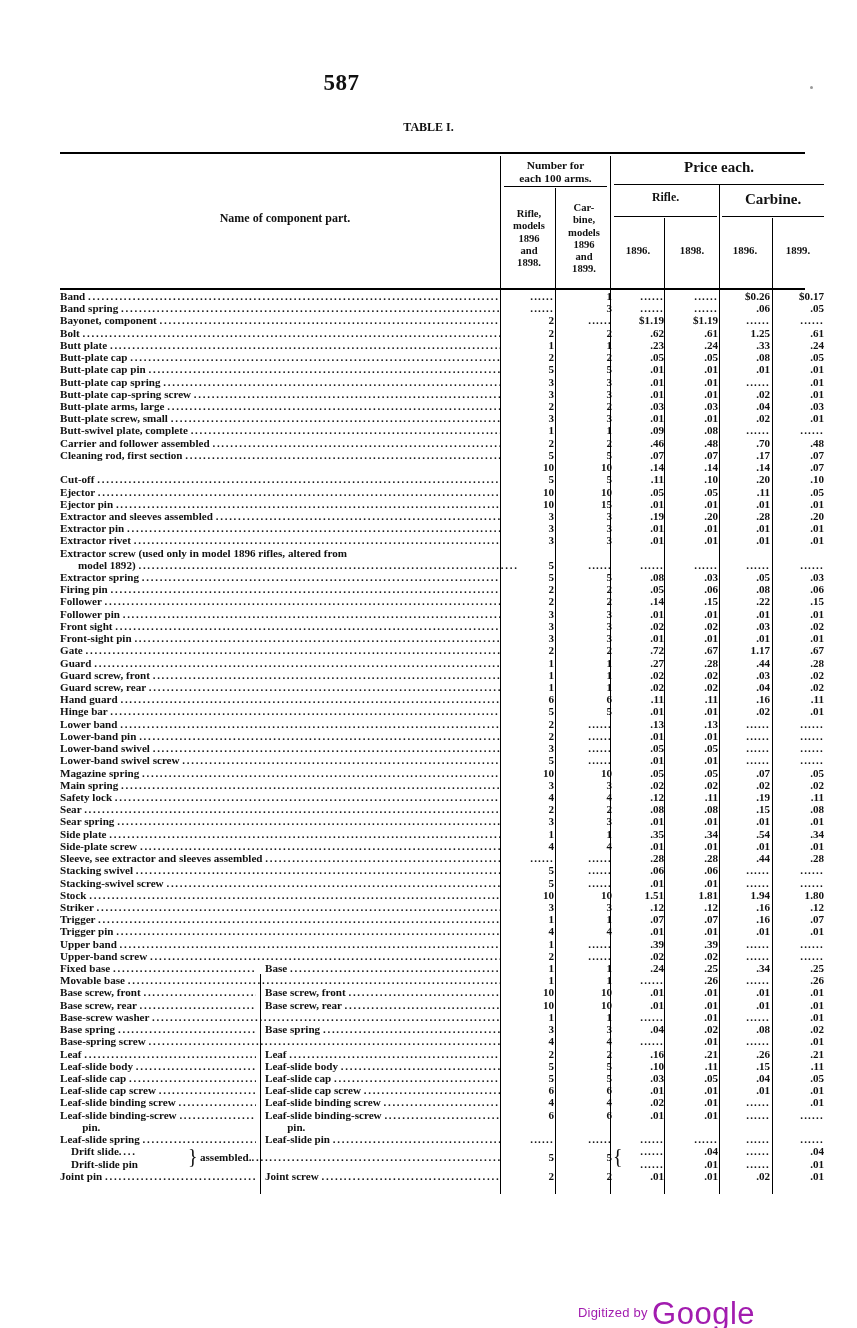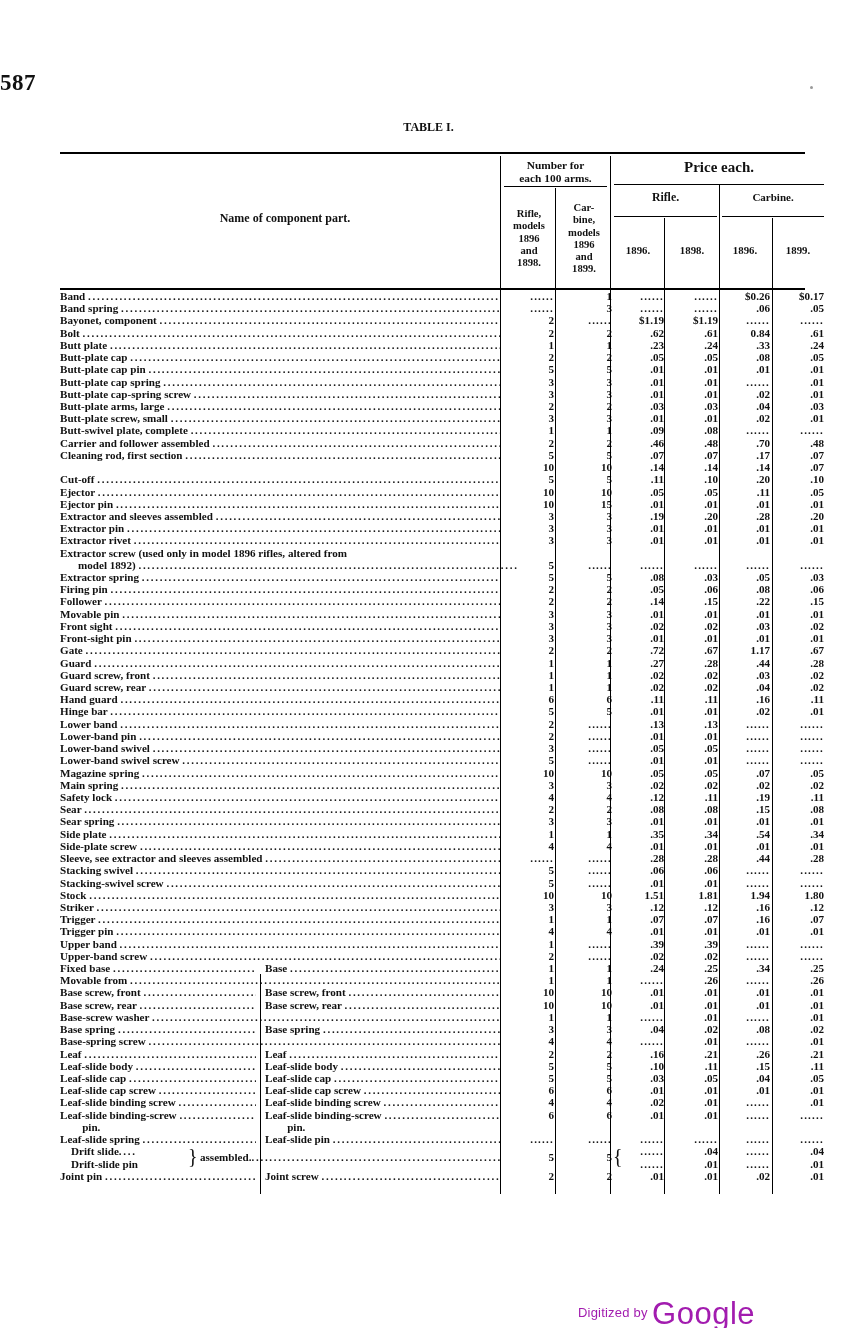--- a/index.html
+++ b/index.html
@@ -9,21 +9,21 @@
     font-family:"Liberation Serif", serif;
     color:#111;
     position:relative;
     overflow:hidden;
   }
   .page{position:absolute;left:0;top:0;width:857px;height:1328px;}
 
   
   .folio{
     position:absolute;left:0;top:70px;width:683px;
-    font-size:23px;font-weight:bold;
+    text-align:center;font-size:23px;font-weight:bold;
     letter-spacing:.5px;
   }
   .tbl-title{
     position:absolute;left:0;top:118px;width:857px;
     text-align:center;font-size:15px;font-weight:bold;
   }
   .tbl-title .smallcap{font-size:12px;}
 
   .speck{position:absolute;background:#9a9a9a;border-radius:50%;}
 
@@ -130,21 +130,21 @@
         <div>each 100 arms.</div>
       </div>
 
       <div class="cell" style="left:554px;top:3px;width:210px;font-size:15px;">
         <span>Price each.</span>
       </div>
 
       <div class="cell" style="left:554px;top:35px;width:103px;font-size:11.8px;">
         <span>Rifle.</span>
       </div>
-      <div class="cell" style="left:662px;top:35px;width:102px;font-size:11px;">
+      <div class="cell" style="left:662px;top:35px;width:102px;font-size:15px;">
         <span>Carbine.</span>
       </div>
 
       <div class="cell" style="left:444px;top:52px;width:50px;font-size:10.6px;" id="rifleModels">
           <div>Rifle,</div>
           <div>models</div>
           <div>1896</div>
           <div>and</div>
           <div>1898.</div>
         </div>
@@ -192,21 +192,21 @@
           <div class="num c-r98">$1.19</div>
           <div class="num c-c96" style="letter-spacing: 1.2px;">......</div>
           <div class="num c-c99" style="letter-spacing: 1.2px;">......</div>
         </div>
         <div class="row">
           <div class="nm" style="width: 440px;"><span>Bolt </span><span class="dots">........................................................................................................................................................................................................</span></div>
           <div class="num c-rifleN">2</div>
           <div class="num c-carbN">2</div>
           <div class="num c-r96">.62</div>
           <div class="num c-r98">.61</div>
-          <div class="num c-c96">0.84</div>
+          <div class="num c-c96">1.25</div>
           <div class="num c-c99">.61</div>
         </div>
         <div class="row">
           <div class="nm" style="width: 440px;"><span>Butt plate </span><span class="dots">........................................................................................................................................................................................................</span></div>
           <div class="num c-rifleN">1</div>
           <div class="num c-carbN">1</div>
           <div class="num c-r96">.23</div>
           <div class="num c-r98">.24</div>
           <div class="num c-c96">.33</div>
           <div class="num c-c99">.24</div>
@@ -385,21 +385,21 @@
         <div class="row">
           <div class="nm" style="width: 440px;"><span>Follower </span><span class="dots">........................................................................................................................................................................................................</span></div>
           <div class="num c-rifleN">2</div>
           <div class="num c-carbN">2</div>
           <div class="num c-r96">.14</div>
           <div class="num c-r98">.15</div>
           <div class="num c-c96">.22</div>
           <div class="num c-c99">.15</div>
         </div>
         <div class="row">
-          <div class="nm" style="width: 440px;"><span>Movable pin </span><span class="dots">........................................................................................................................................................................................................</span></div>
+          <div class="nm" style="width: 440px;"><span>Follower pin </span><span class="dots">........................................................................................................................................................................................................</span></div>
           <div class="num c-rifleN">3</div>
           <div class="num c-carbN">3</div>
           <div class="num c-r96">.01</div>
           <div class="num c-r98">.01</div>
           <div class="num c-c96">.01</div>
           <div class="num c-c99">.01</div>
         </div>
         <div class="row">
           <div class="nm" style="width: 440px;"><span>Front sight </span><span class="dots">........................................................................................................................................................................................................</span></div>
           <div class="num c-rifleN">3</div>
@@ -656,21 +656,21 @@
           <div class="nm" style="width: 196px;"><span>    Fixed base </span><span class="dots">........................................................................................................................................................................................................</span></div>
           <div class="nm" style="width: 235px; left: 205px;"><span>    Base </span><span class="dots">........................................................................................................................................................................................................</span></div>
           <div class="num c-rifleN">1</div>
           <div class="num c-carbN">1</div>
           <div class="num c-r96">.24</div>
           <div class="num c-r98">.25</div>
           <div class="num c-c96">.34</div>
           <div class="num c-c99">.25</div>
         </div>
         <div class="row">
-          <div class="nm" style="width: 440px;"><span>    Movable from </span><span class="dots">........................................................................................................................................................................................................</span></div>
+          <div class="nm" style="width: 440px;"><span>    Movable base </span><span class="dots">........................................................................................................................................................................................................</span></div>
           <div class="num c-rifleN">1</div>
           <div class="num c-carbN">1</div>
           <div class="num c-r96" style="letter-spacing: 1.2px;">......</div>
           <div class="num c-r98">.26</div>
           <div class="num c-c96" style="letter-spacing: 1.2px;">......</div>
           <div class="num c-c99">.26</div>
         </div>
         <div class="row">
           <div class="nm" style="width: 196px;"><span>    Base screw, front </span><span class="dots">........................................................................................................................................................................................................</span></div>
           <div class="nm" style="width: 235px; left: 205px;"><span>    Base screw, front </span><span class="dots">........................................................................................................................................................................................................</span></div>

